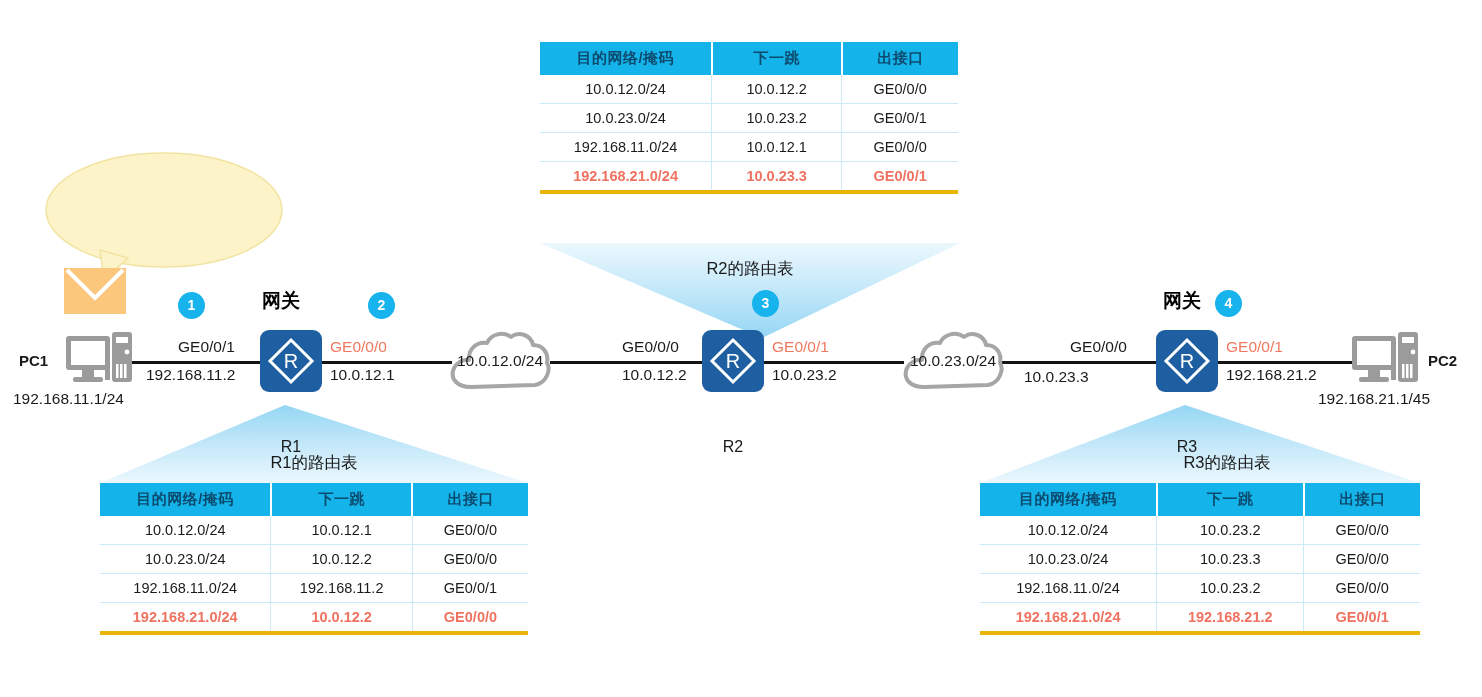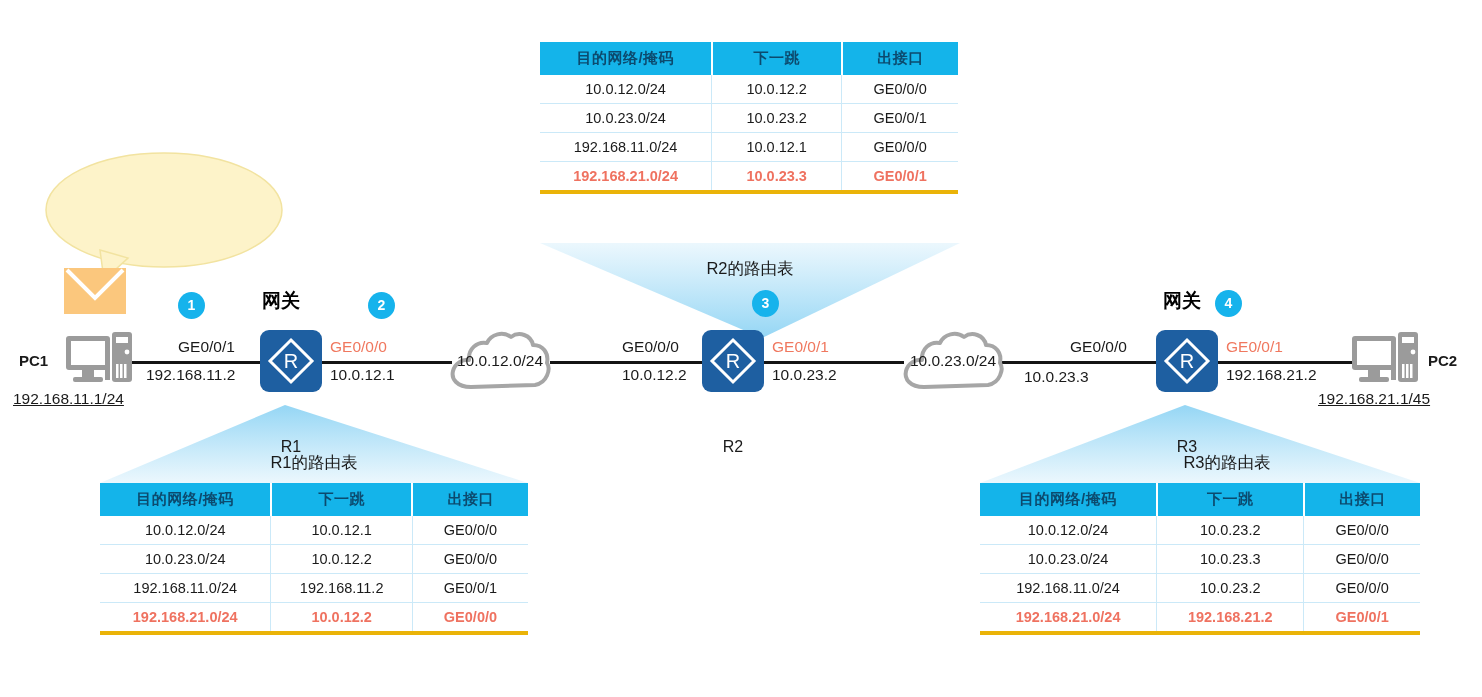--- a/index.html
+++ b/index.html
@@ -30,21 +30,21 @@
 
   .badge{position:absolute;width:27px;height:27px;border-radius:50%;background:#16B3EC;
          color:#fff;font-size:14px;font-weight:bold;line-height:27px;text-align:center;}
 
   .link{position:absolute;height:3px;background:#141414;}
 
   .iflabel{position:absolute;font-size:15.5px;white-space:nowrap;}
   .iflabel.red{color:#F0785F;}
 
   .pcname{position:absolute;font-size:15px;font-weight:bold;white-space:nowrap;}
-  .pcip{position:absolute;font-size:15.5px;white-space:nowrap;text-decoration:underline;}
+  .pcip{position:absolute;font-size:15.5px;white-space:nowrap;}
 
   .cloudtxt{position:absolute;font-size:15.5px;white-space:nowrap;}
 
   .bubbletxt{position:absolute;text-align:center;white-space:nowrap;}
   .bubbletxt .l1{font-size:17px;}
   .bubbletxt .l2{font-size:17px;}
 </style>
 </head>
 <body>
 

